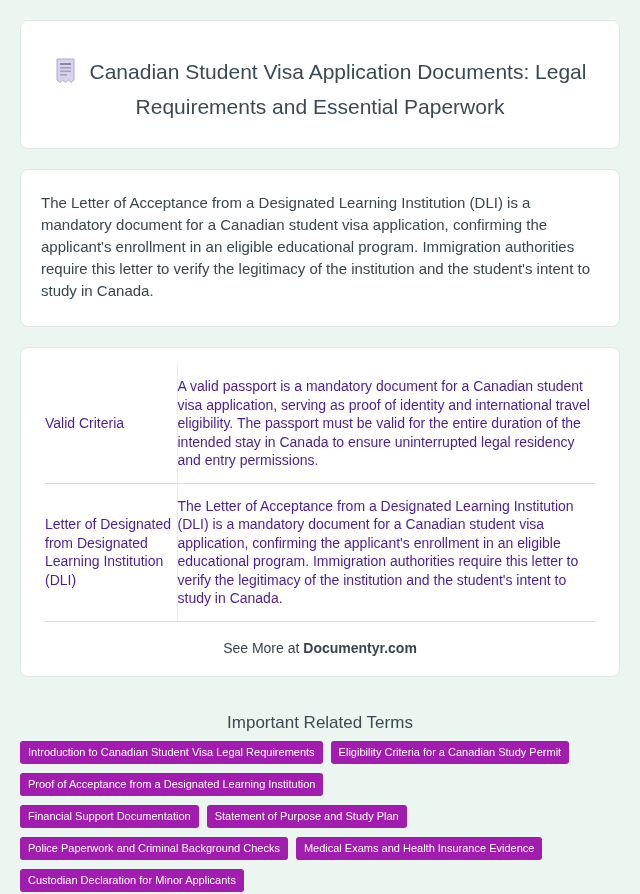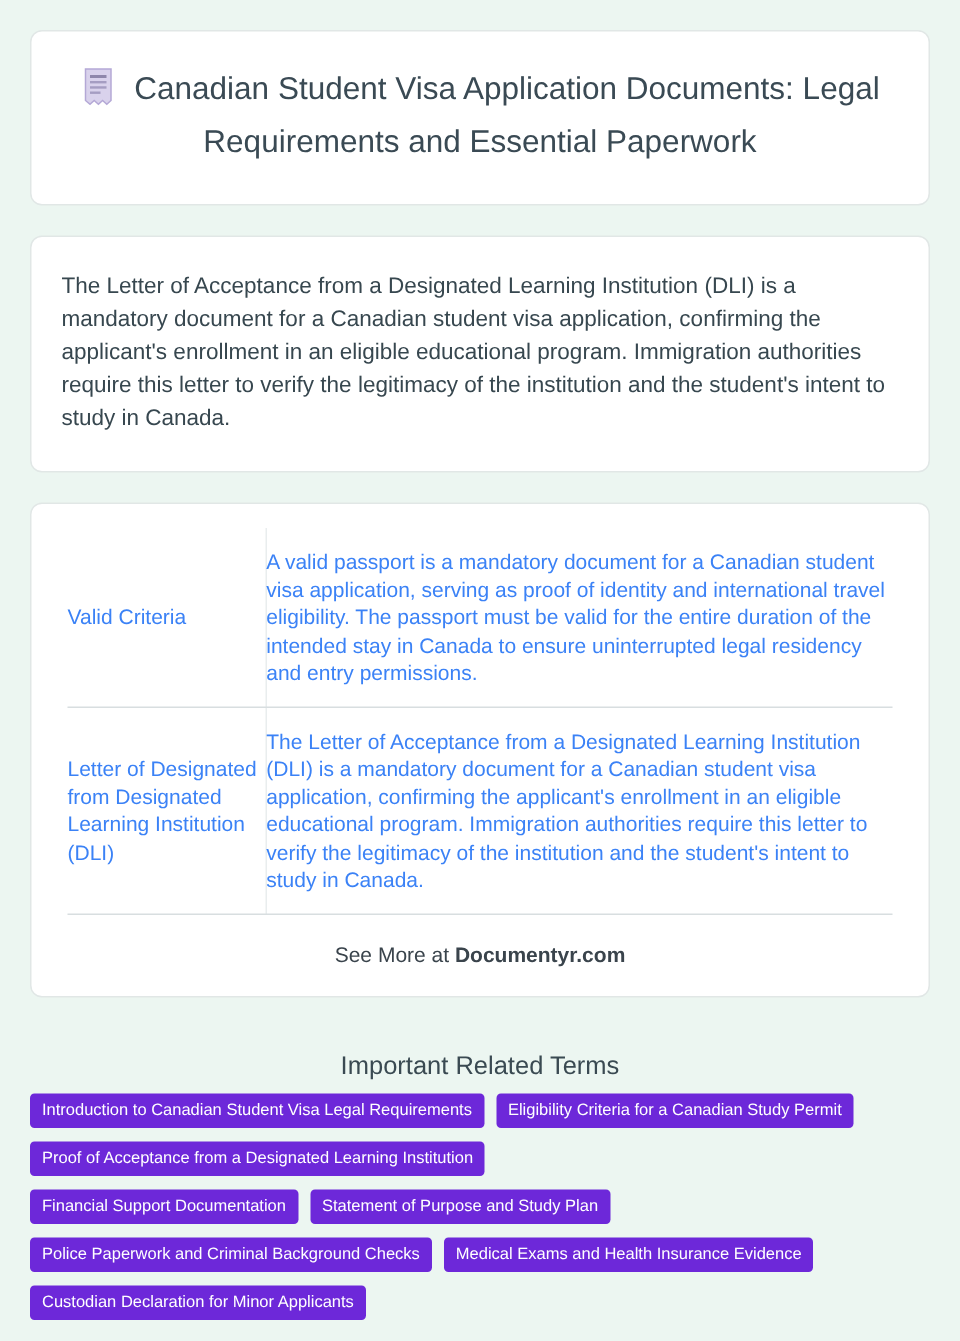--- a/index.html
+++ b/index.html
@@ -16,21 +16,21 @@
   }
   .card {
     width: 600px;
     margin: 0 auto 18px auto;
     background: #ffffff;
     border: 1px solid #e1e7e6;
     border-radius: 8px;
   }
   
   .header-card {
-    padding: 24px 24px 26px 24px;
+    padding: 36px 24px 26px 24px;
     text-align: center;
   }
   .page-title {
     font-size: 21px;
     line-height: 30px;
     font-weight: 500;
     color: #3a4a54;
   }
   .receipt-icon {
     display: inline-block;
@@ -53,21 +53,21 @@
     padding: 16px 24px 20px 24px;
   }
   table.terms-table {
     width: 100%;
     border-collapse: collapse;
     table-layout: fixed;
   }
   table.terms-table td {
     font-size: 14px;
     line-height: 18.5px;
-    color: #3b82f6;
+    color: #4c1d95;
     vertical-align: middle;
     padding: 13px 0;
     border-bottom: 1px solid #d8dee0;
   }
   td.term-cell {
     width: 132px;
     padding-right: 10px;
     border-right: 1px solid #e9edee;
   }
   td.desc-cell {
@@ -92,21 +92,21 @@
     width: 600px;
     margin: 0 auto;
   }
   .tag-row {
     display: flex;
     gap: 8px;
     margin-bottom: 9px;
   }
   .tag {
     display: inline-block;
-    background: #6d28d9;
+    background: #a21caf;
     color: #ffffff;
     font-size: 11px;
     line-height: 22px;
     height: 23px;
     padding: 0 8px;
     border-radius: 3px;
     white-space: nowrap;
     text-decoration: none;
     cursor: pointer;
   }

